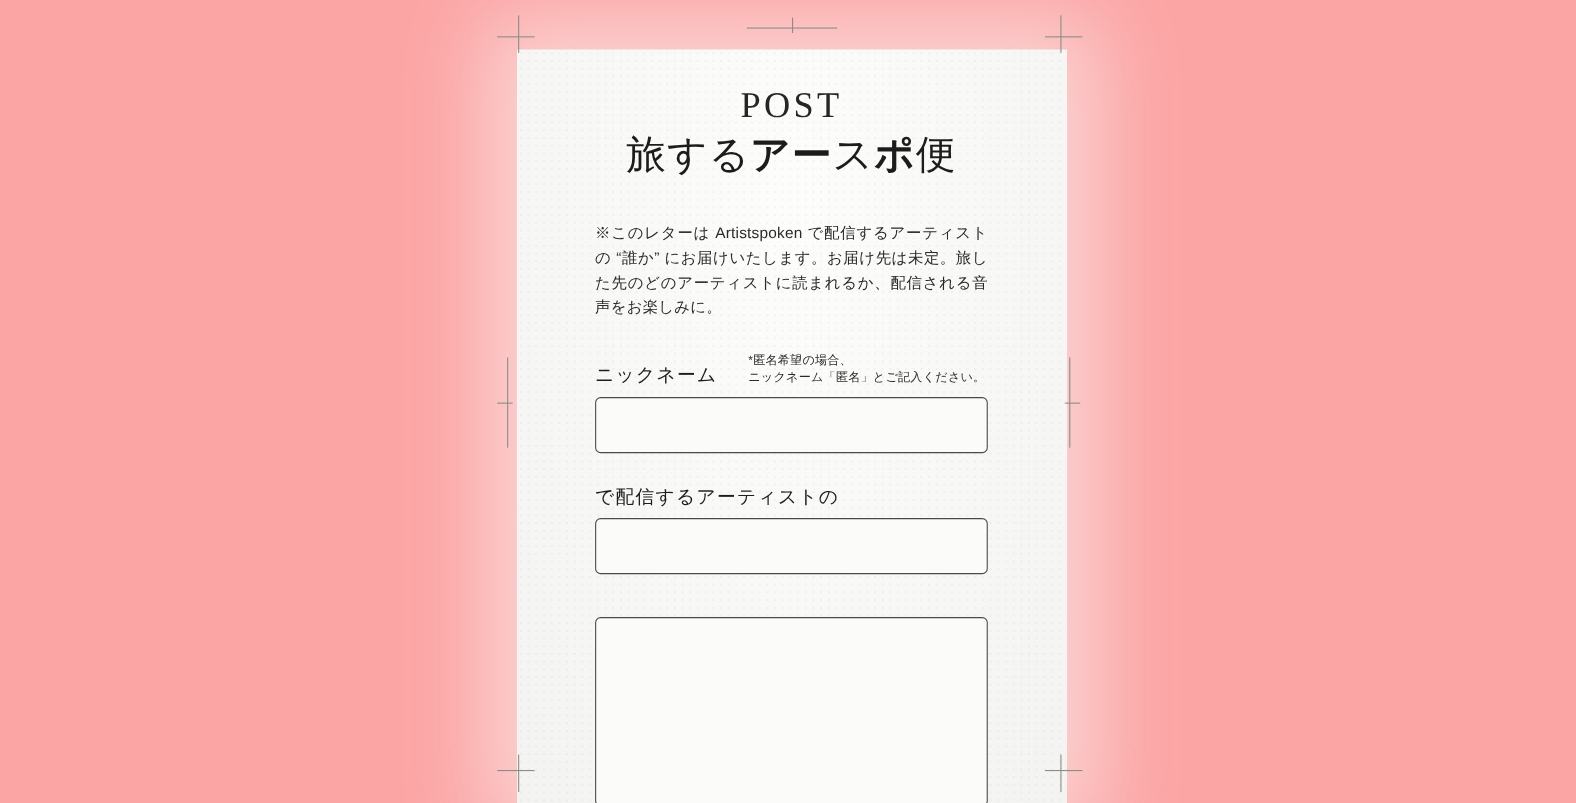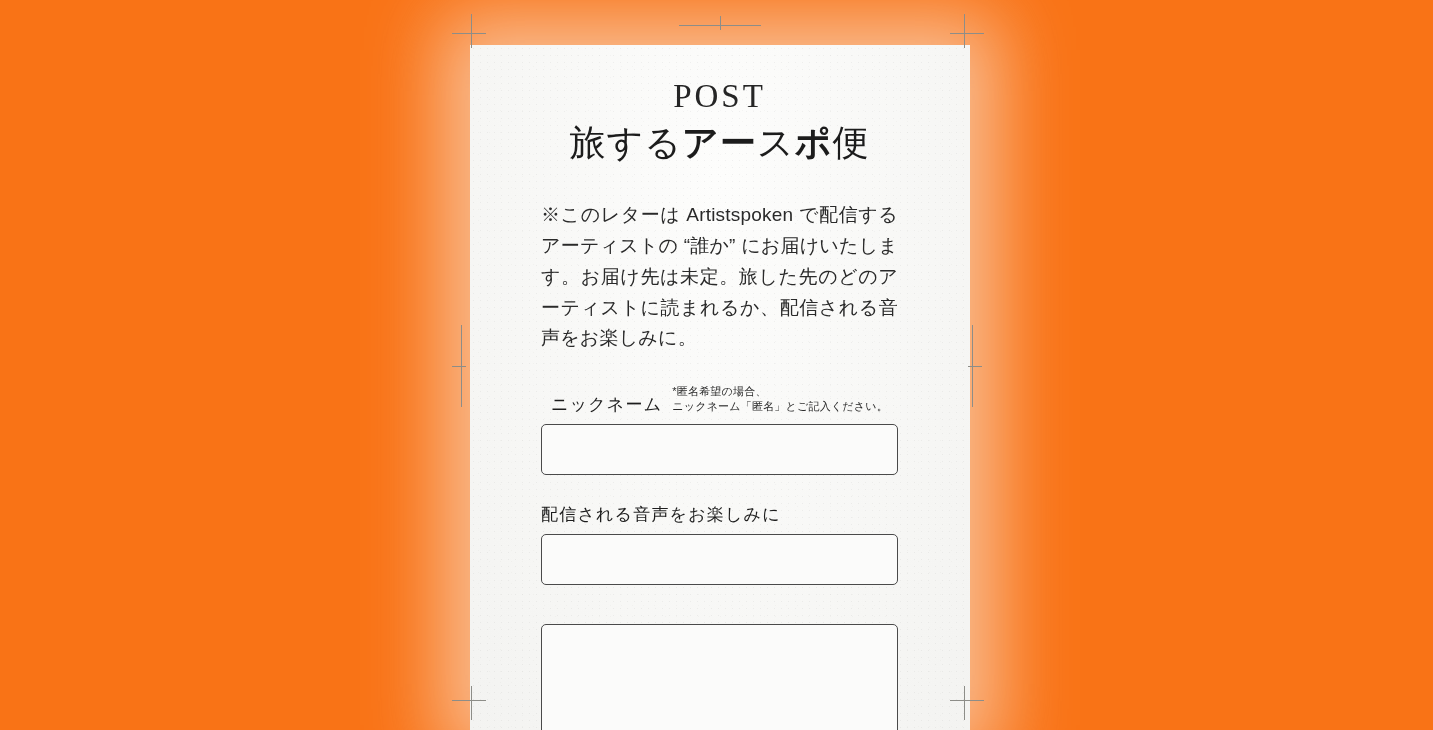--- a/index.html
+++ b/index.html
@@ -14,21 +14,21 @@
     overflow: hidden;
     position: relative;
   }
 
   
   #page {
     position: absolute;
     left: 0; top: 0;
     width: 1433px;
     height: 730px;
-    background: #f97316;
+    background: #fca5a5;
   }
 
   
   .paper {
     position: absolute;
     left: 470px;
     top: 45px;
     width: 500px;
     height: 685px;
     background:
@@ -101,48 +101,47 @@
     font-family: "Liberation Serif", serif;
     font-size: 33px;
     letter-spacing: 3px;
     color: #262626;
     text-align: center;
     line-height: 1;
     margin: 0 0 10px 0;
     font-weight: 400;
   }
   .title-jp {
-    font-family: Liberation Serif, serif;
+    font-family: Liberation Mono, monospace;
     font-size: 36px;
     color: #1c1c1c;
     text-align: center;
     line-height: 1.15;
     margin: 0;
     letter-spacing: 1px;
     font-weight: 400;
   }
   .title-jp .bold { font-weight: 700; }
 
   .note {
     margin: 36px 0 4px 0;
-    font-size: 19px;
+    font-size: 14px;
     line-height: 1.62;
     color: #2a2a2a;
     letter-spacing: .2px;
     text-align: justify;
   }
 
   .field { margin-top: 30px; }
   .field:first-of-type { margin-top: 34px; }
 
   .label-row {
     display: flex;
     align-items: flex-end;
-    gap: 10px;
-    justify-content: center;
+    gap: 28px;
   }
   .label {
     font-size: 17px;
     color: #1d1d1d;
     letter-spacing: 1.2px;
     line-height: 1.2;
   }
   .label-sub {
     font-size: 11px;
     line-height: 1.35;
@@ -240,21 +239,21 @@
         <div class="label">ニックネーム</div>
         <div class="label-sub">
           <div>*匿名希望の場合、</div>
           <div>ニックネーム「匿名」とご記入ください。</div>
         </div>
       </div>
       <input class="input-box" type="text" placeholder="" style="">
     </div>
 
     <div class="field">
-      <div class="label">配信される音声をお楽しみに</div>
+      <div class="label">で配信するアーティストの</div>
       <input class="input-box" type="text" placeholder="" style="">
     </div>
 
     <div class="field">
       <textarea class="textarea-box" placeholder="" style=""></textarea>
     </div>
 
   </div>
 </div>
 

